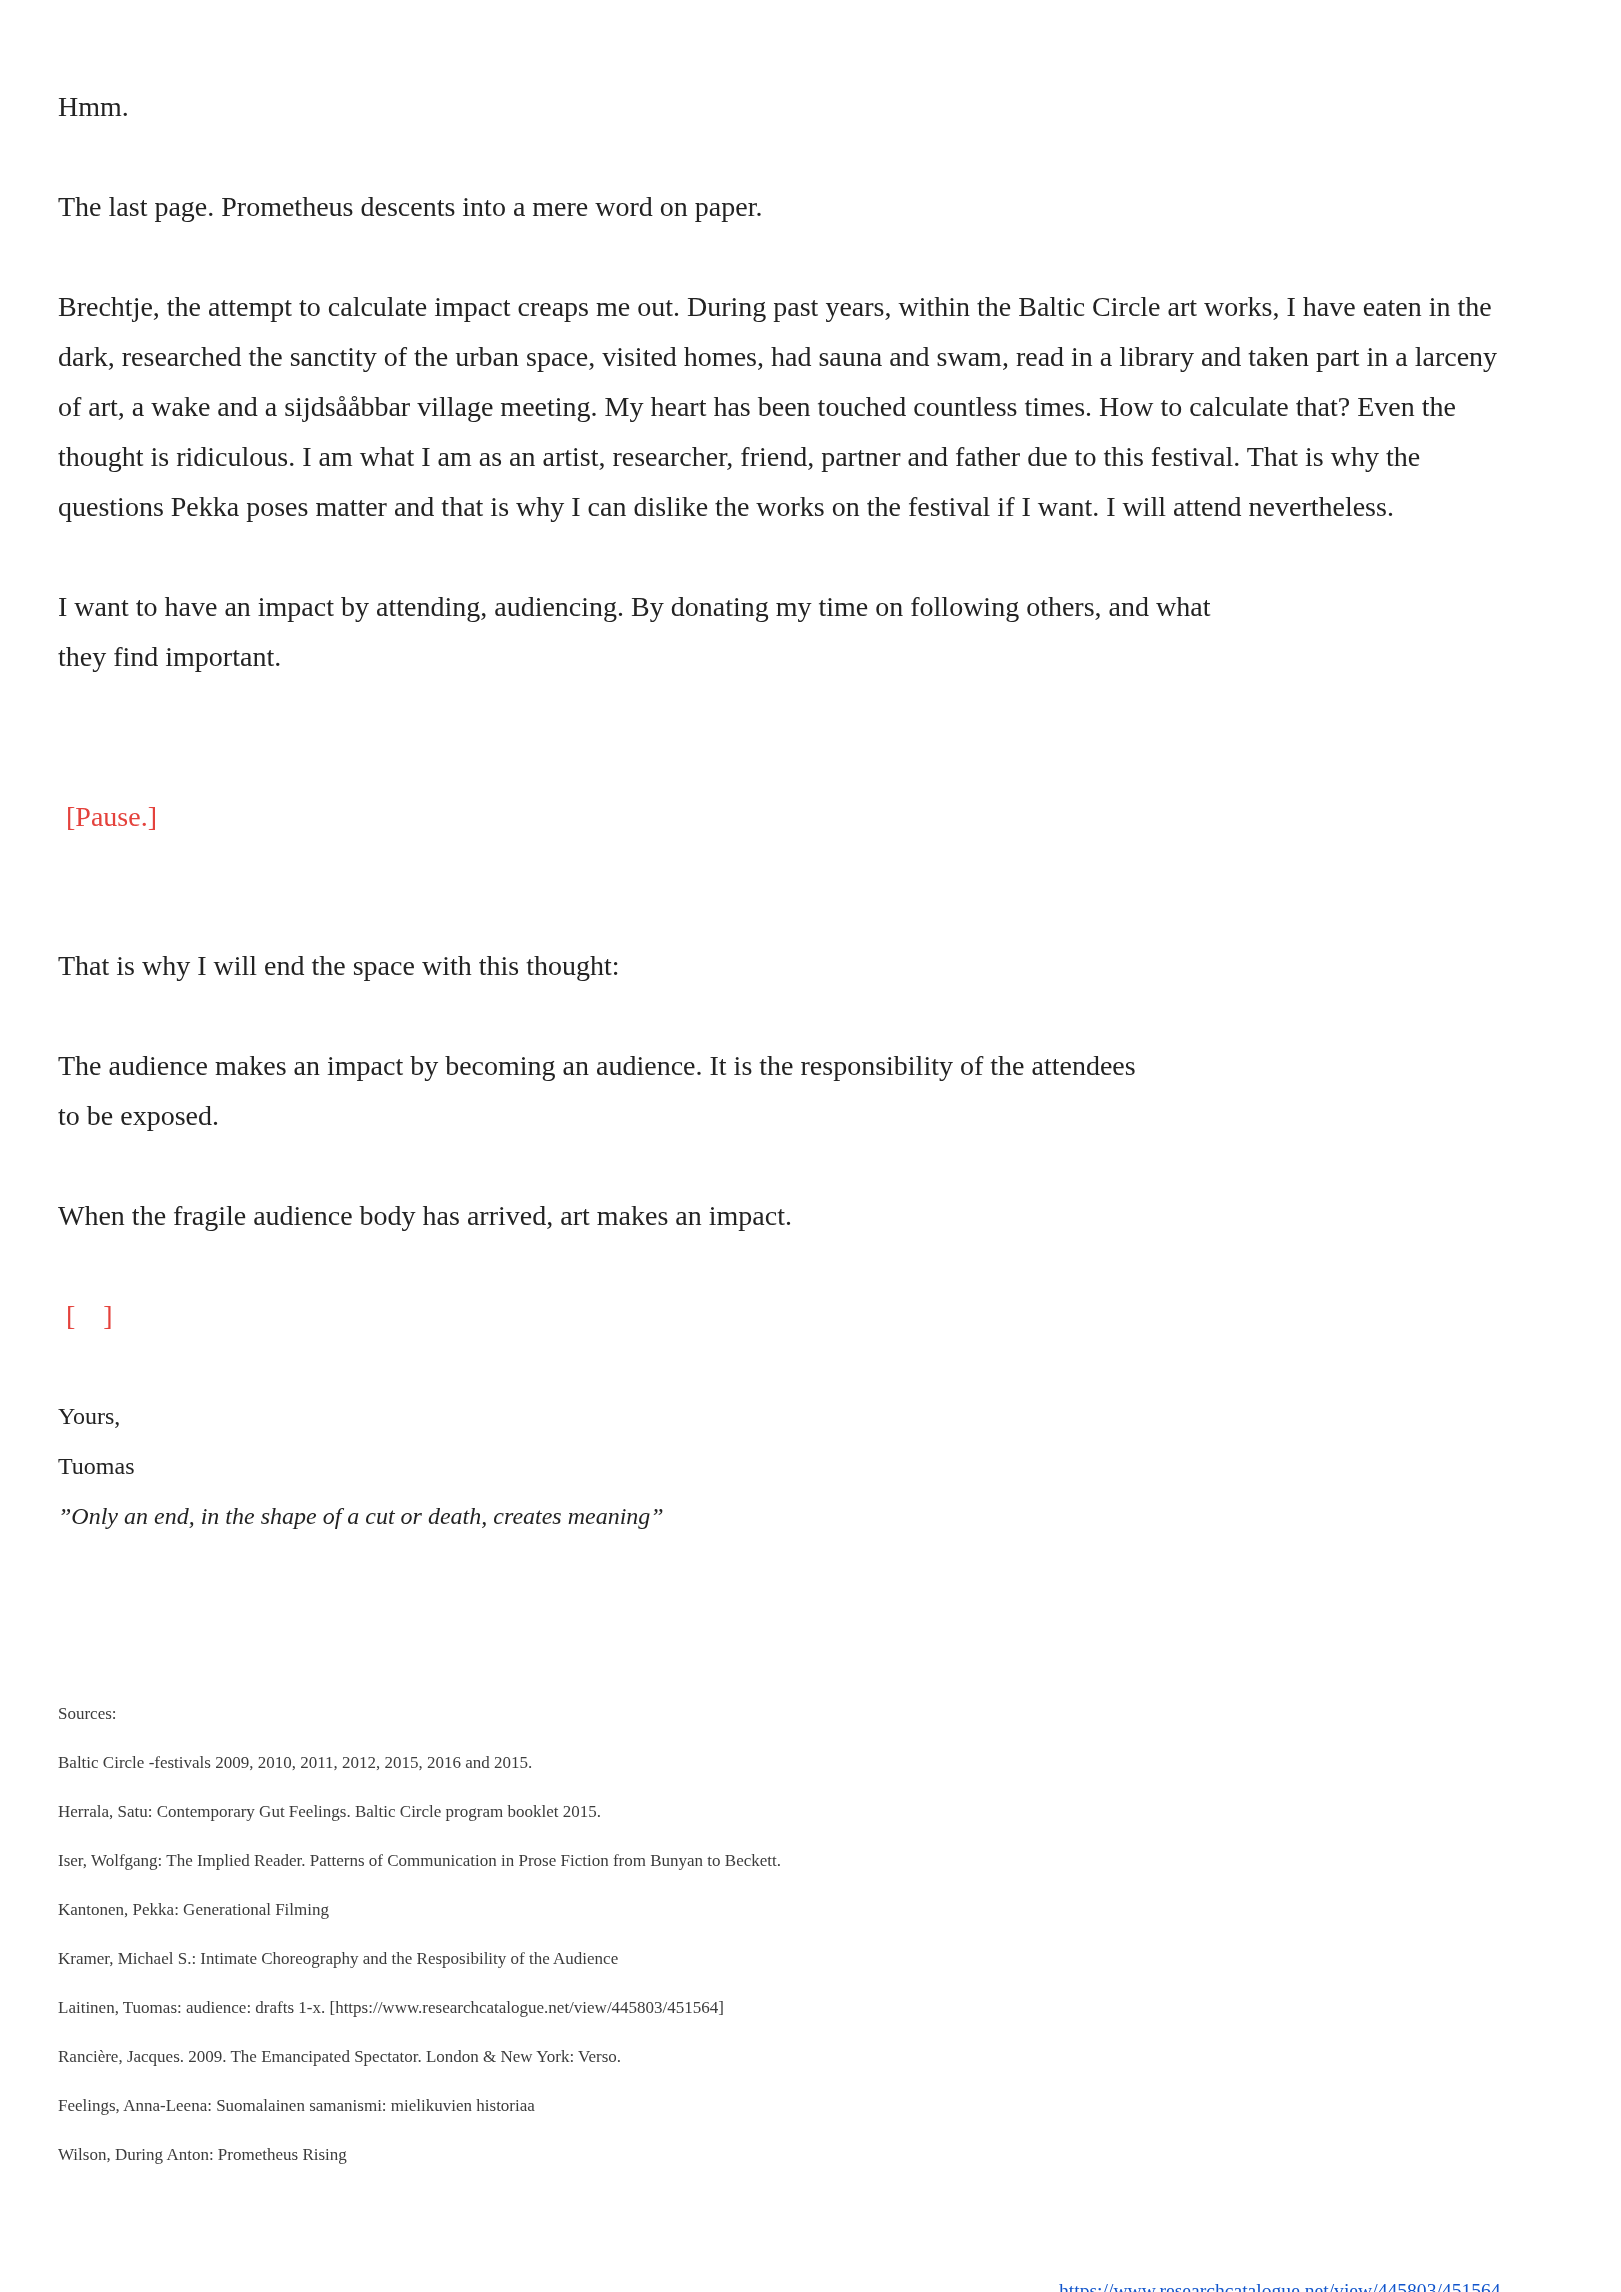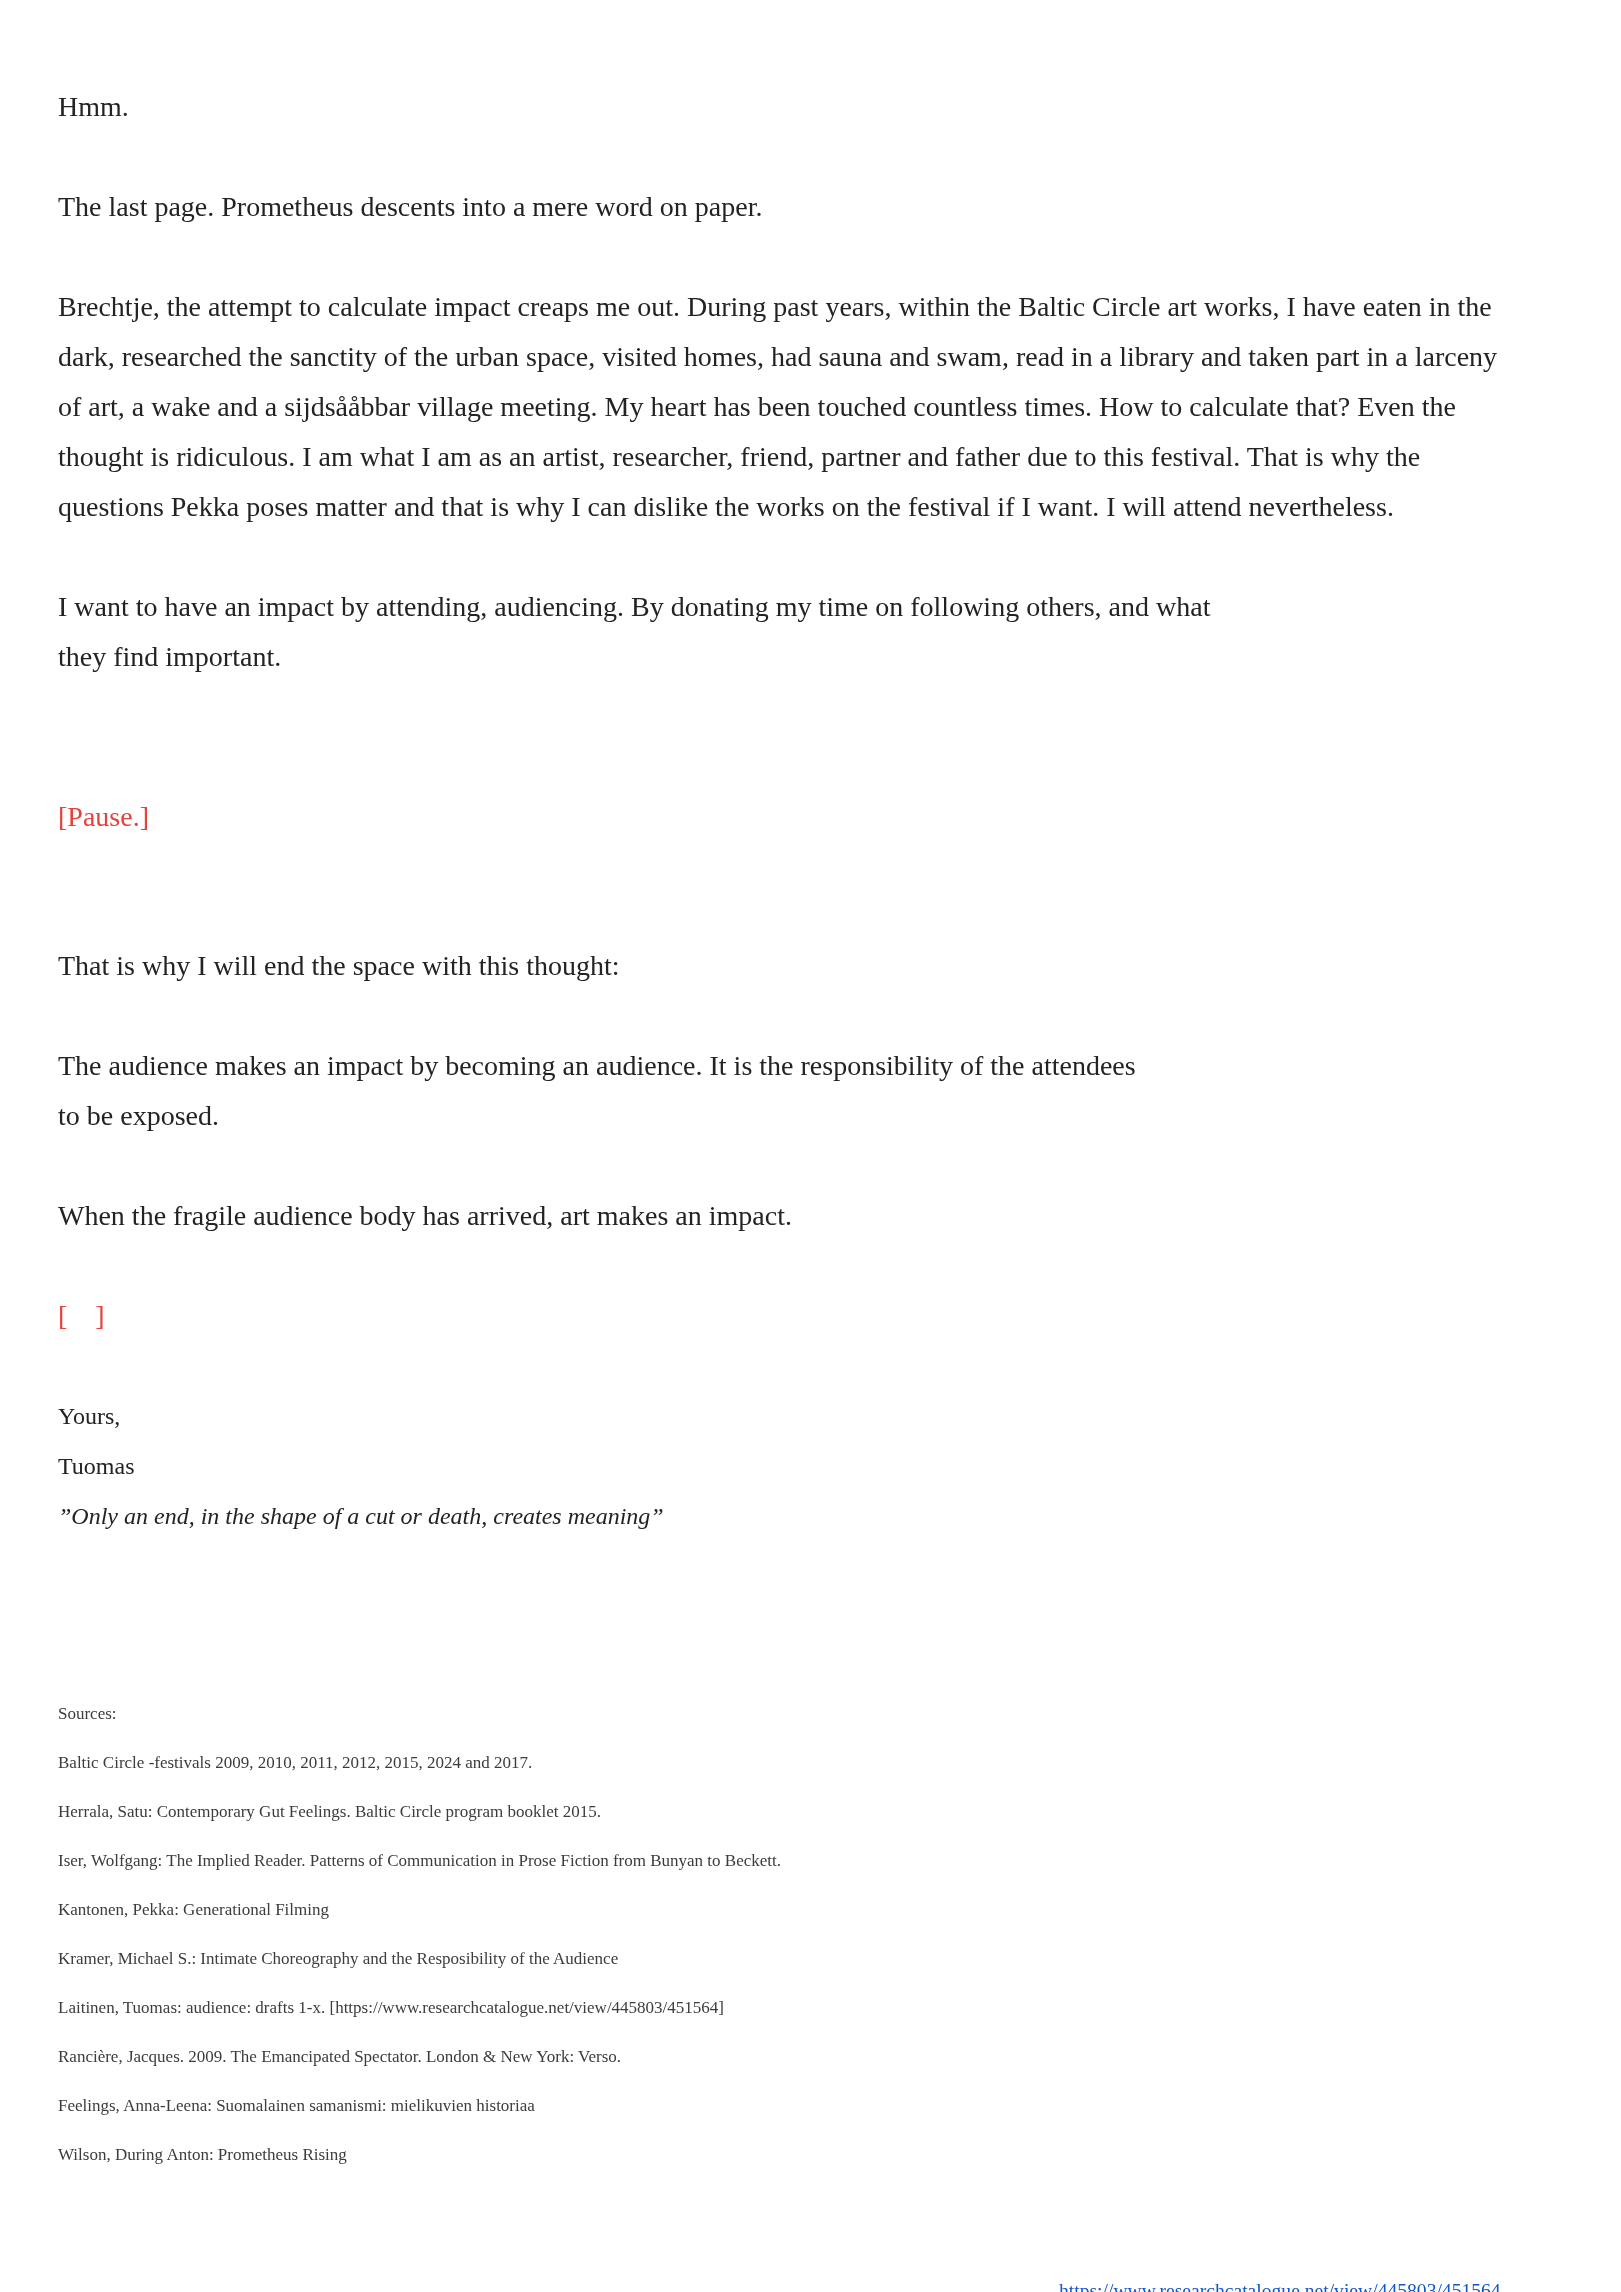--- a/index.html
+++ b/index.html
@@ -23,20 +23,21 @@
   p {
     margin: 0 0 50px 0;
     font-size: 28px;
     line-height: 50px;
     color: var(--text-color, #232323);
   }
   .preline { white-space: pre-line; }
   .red {
     color: var(--accent-red, #e4423c);
     white-space: pre;
+    margin-left: 8px;
   }
   .gap-before-pause  { margin-top: 110px; }
   .gap-before-thought{ margin-top: 99px; }
   .signature { margin-bottom: 0; }
   .signature .sig-line {
     display: block;
     font-size: 24px;
     line-height: 50px;
   }
   .sig-quote {
@@ -88,21 +89,21 @@
   <p class="red">[    ]</p>
 
   <p class="signature">
     <span class="sig-line">Yours,</span>
     <span class="sig-line">Tuomas</span>
     <span class="sig-line sig-quote">”Only an end, in the shape of a cut or death, creates meaning”</span>
   </p>
 
   <div class="sources">
     <div>Sources:</div>
-    <div>Baltic Circle -festivals 2009, 2010, 2011, 2012, 2015, 2024 and 2017.</div>
+    <div>Baltic Circle -festivals 2009, 2010, 2011, 2012, 2015, 2016 and 2015.</div>
     <div>Herrala, Satu: Contemporary Gut Feelings. Baltic Circle program booklet 2015.</div>
     <div>Iser, Wolfgang: The Implied Reader. Patterns of Communication in Prose Fiction from Bunyan to Beckett.</div>
     <div>Kantonen, Pekka: Generational Filming</div>
     <div>Kramer, Michael S.: Intimate Choreography and the Resposibility of the Audience</div>
     <div>Laitinen, Tuomas: audience: drafts 1-x. [https://www.researchcatalogue.net/view/445803/451564]</div>
     <div>Rancière, Jacques. 2009. The Emancipated Spectator. London &amp; New York: Verso.</div>
     <div>Feelings, Anna-Leena: Suomalainen samanismi: mielikuvien historiaa</div>
     <div>Wilson, During Anton: Prometheus Rising</div>
   </div>
 

